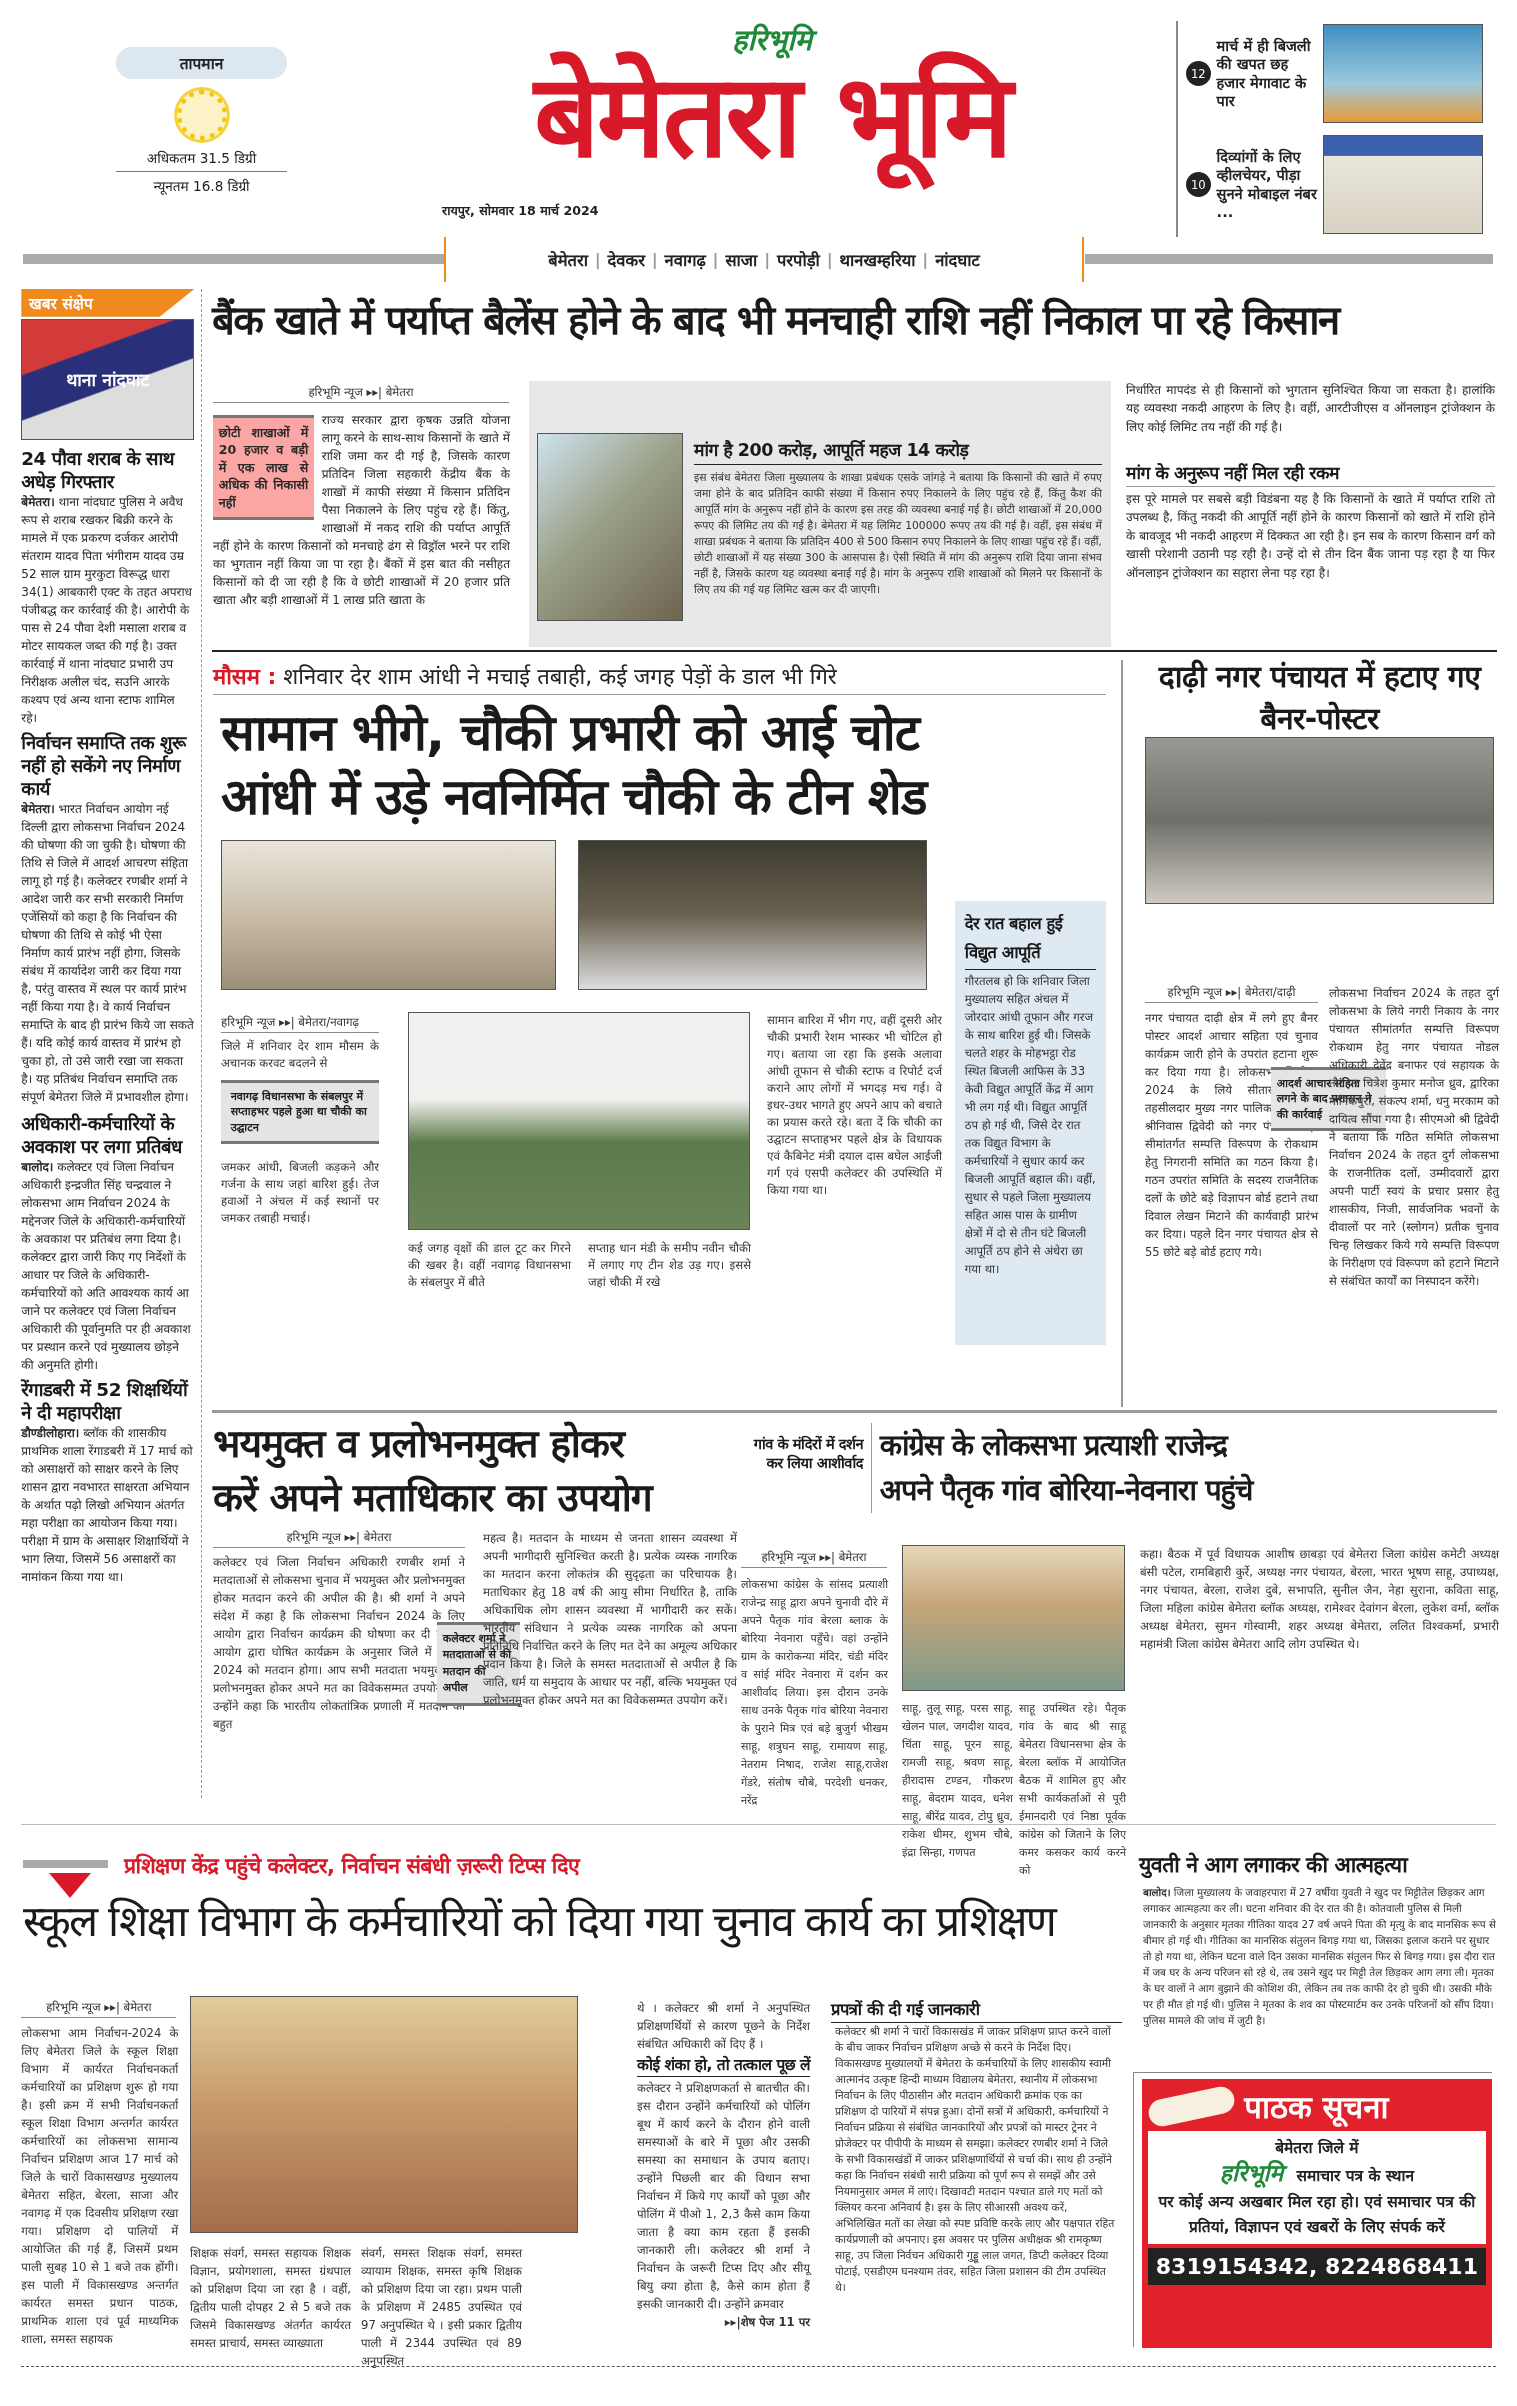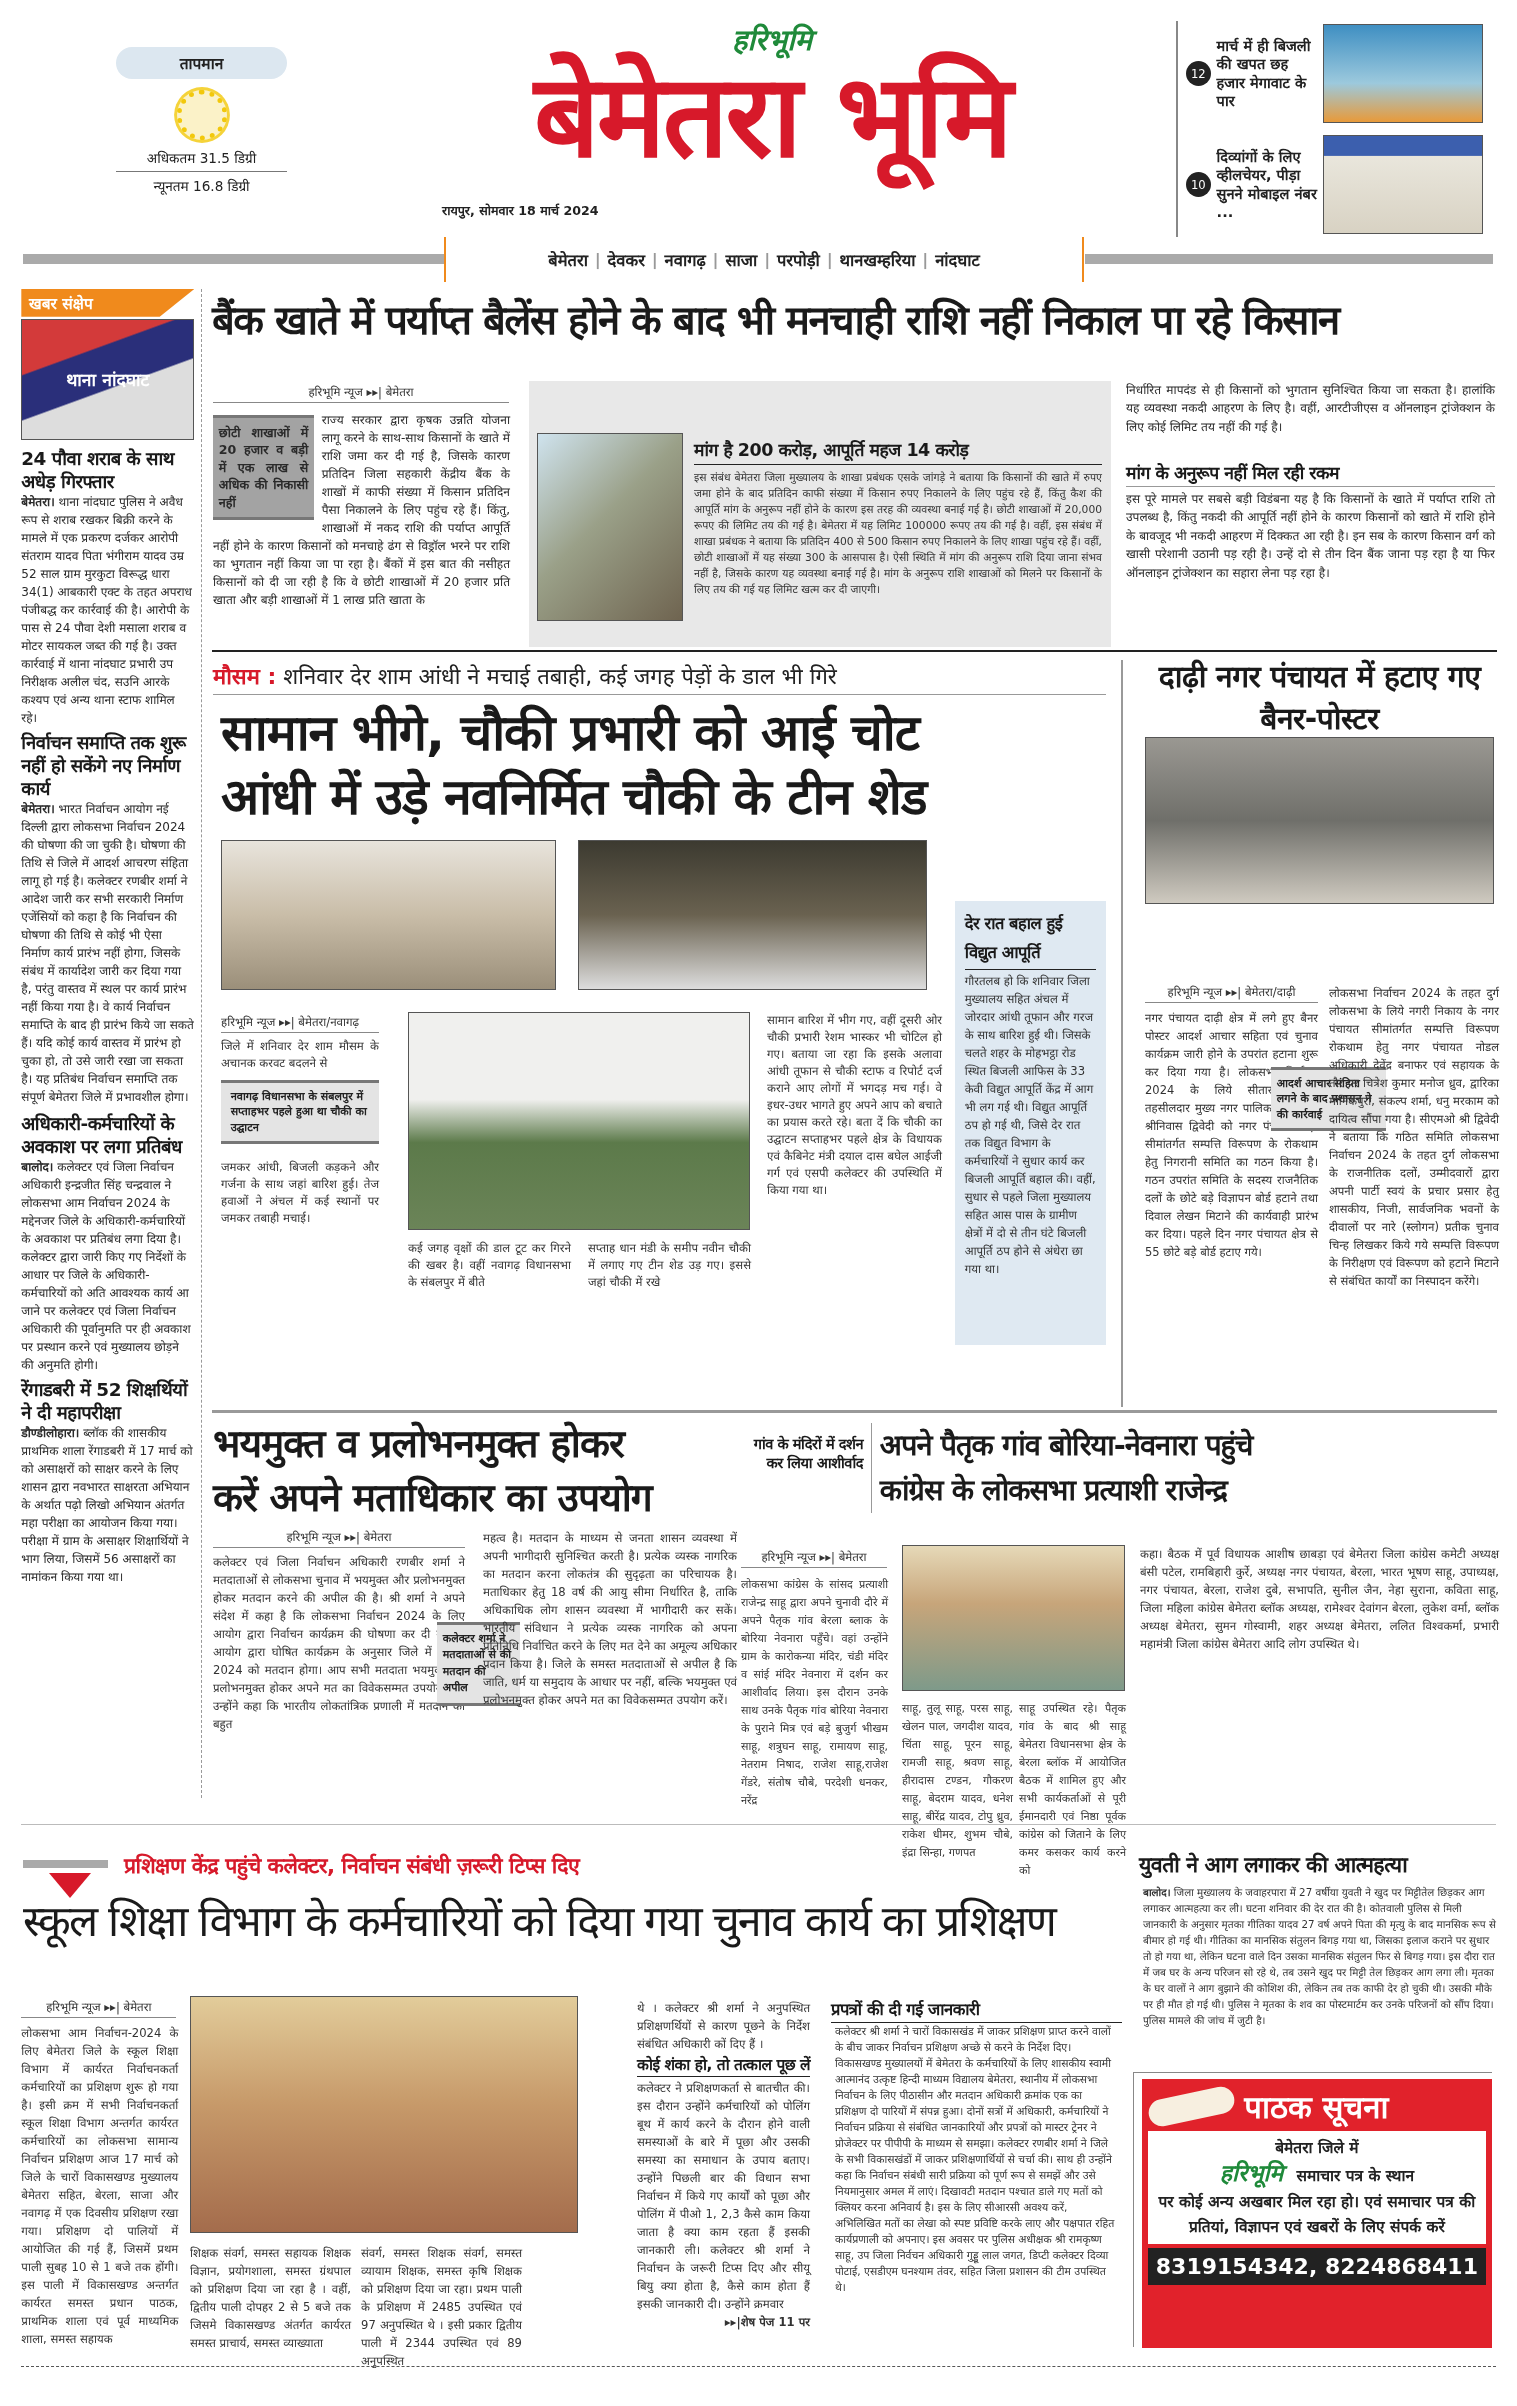--- a/index.html
+++ b/index.html
@@ -70,21 +70,21 @@
   <div class="hd" style="font-size:18.4px;line-height:23px;margin-top:5.8px">अधिकारी-कर्मचारियों के अवकाश पर लगा प्रतिबंध</div>
   <div class="txt" style="font-size:12px;line-height:18px;text-align:left"><b>बालोद।</b> <span>कलेक्टर एवं जिला निर्वाचन अधिकारी इन्द्रजीत सिंह चन्द्रवाल ने लोकसभा आम निर्वाचन 2024 के मद्देनजर जिले के अधिकारी-कर्मचारियों के अवकाश पर प्रतिबंध लगा दिया है। कलेक्टर द्वारा जारी किए गए निर्देशों के आधार पर जिले के अधिकारी-कर्मचारियों को अति आवश्यक कार्य आ जाने पर कलेक्टर एवं जिला निर्वाचन अधिकारी की पूर्वानुमति पर ही अवकाश पर प्रस्थान करने एवं मुख्यालय छोड़ने की अनुमति होगी।</span></div>
   <div class="hd" style="font-size:18.4px;line-height:23px;margin-top:3.9px">रेंगाडबरी में 52 शिक्षर्थियों ने दी महापरीक्षा</div>
   <div class="txt" style="font-size:12px;line-height:18px;text-align:left"><b>डौण्डीलोहारा।</b> <span>ब्लॉक की शासकीय प्राथमिक शाला रेंगाडबरी में 17 मार्च को को असाक्षरों को साक्षर करने के लिए शासन द्वारा नवभारत साक्षरता अभियान के अर्थात पढ़ो लिखो अभियान अंतर्गत महा परीक्षा का आयोजन किया गया। परीक्षा में ग्राम के असाक्षर शिक्षार्थियों ने भाग लिया, जिसमें 56 असाक्षरों का नामांकन किया गया था।</span></div>
 </div>
 <div class="vsep" style="left:201px;top:289px;height:1509px"></div>
 
 <div class="abs hd" style="left:212px;top:291px;width:1291px;font-size:40px;line-height:58px;white-space:nowrap;letter-spacing:-1.5px">बैंक खाते में पर्याप्त बैलेंस होने के बाद भी मनचाही राशि नहीं निकाल पा रहे किसान</div>
 <div class="abs byline" style="left:213px;top:384px;width:296px">हरिभूमि न्यूज ▸▸| बेमेतरा</div>
 <div class="abs txt" style="left:213px;top:411px;width:297px;font-size:12px;line-height:18px">
-  <div style="float:left;width:101px;margin:3.9px 7.8px 3.9px 0;background:#a3a3a3;border-top:3.9px solid #777;border-bottom:3.9px solid #777;padding:5.8px;font-size:12.6px;line-height:17.5px;font-weight:bold">छोटी शाखाओं में 20 हजार व बड़ी में एक लाख से अधिक की निकासी नहीं</div>
+  <div style="float:left;width:101px;margin:3.9px 7.8px 3.9px 0;background:#fca5a5;border-top:3.9px solid #777;border-bottom:3.9px solid #777;padding:5.8px;font-size:12.6px;line-height:17.5px;font-weight:bold">छोटी शाखाओं में 20 हजार व बड़ी में एक लाख से अधिक की निकासी नहीं</div>
   <span>राज्य सरकार द्वारा कृषक उन्नति योजना लागू करने के साथ-साथ किसानों के खाते में राशि जमा कर दी गई है, जिसके कारण प्रतिदिन जिला सहकारी केंद्रीय बैंक के शाखों में काफी संख्या में किसान प्रतिदिन पैसा निकालने के लिए पहुंच रहे हैं। किंतु, शाखाओं में नकद राशि की पर्याप्त आपूर्ति नहीं होने के कारण किसानों को मनचाहे ढंग से विड्रॉल भरने पर राशि का भुगतान नहीं किया जा पा रहा है। बैंकों में इस बात की नसीहत किसानों को दी जा रही है कि वे छोटी शाखाओं में 20 हजार प्रति खाता और बड़ी शाखाओं में 1 लाख प्रति खाता के</span>
 </div>
 <div class="abs" style="left:529px;top:381px;width:582px;height:266px;background:#e8e8e8">
   <div class="photo" style="position:absolute;left:7.8px;top:52px;width:146px;height:188px;background:linear-gradient(135deg,#cfe3ee,#9aa088 45%,#6f6450)"></div>
   <div class="hd" style="position:absolute;left:165px;top:56px;width:408px;font-size:17.5px;border-bottom:1px solid #222;padding-bottom:2.9px">मांग है 200 करोड़, आपूर्ति महज 14 करोड़</div>
   <div class="txt-s" style="position:absolute;left:165px;top:89px;width:408px;font-size:10.7px;line-height:16px">इस संबंध बेमेतरा जिला मुख्यालय के शाखा प्रबंधक एसके जांगड़े ने बताया कि किसानों की खाते में रुपए जमा होने के बाद प्रतिदिन काफी संख्या में किसान रुपए निकालने के लिए पहुंच रहे हैं, किंतु कैश की आपूर्ति मांग के अनुरूप नहीं होने के कारण इस तरह की व्यवस्था बनाई गई है। छोटी शाखाओं में 20,000 रूपए की लिमिट तय की गई है। बेमेतरा में यह लिमिट 100000 रूपए तय की गई है। वहीं, इस संबंध में शाखा प्रबंधक ने बताया कि प्रतिदिन 400 से 500 किसान रुपए निकालने के लिए शाखा पहुंच रहे हैं। वहीं, छोटी शाखाओं में यह संख्या 300 के आसपास है। ऐसी स्थिति में मांग की अनुरूप राशि दिया जाना संभव नहीं है, जिसके कारण यह व्यवस्था बनाई गई है। मांग के अनुरूप राशि शाखाओं को मिलने पर किसानों के लिए तय की गई यह लिमिट खत्म कर दी जाएगी।</div>
 </div>
 <div class="abs txt" style="left:1126px;top:381px;width:369px;font-size:12px;line-height:18.4px">निर्धारित मापदंड से ही किसानों को भुगतान सुनिश्चित किया जा सकता है। हालांकि यह व्यवस्था नकदी आहरण के लिए है। वहीं, आरटीजीएस व ऑनलाइन ट्रांजेक्शन के लिए कोई लिमिट तय नहीं की गई है।</div>
 <div class="abs hd" style="left:1126px;top:460px;width:369px;font-size:17.5px;border-bottom:1.9px solid #999;padding-bottom:1.9px">मांग के अनुरूप नहीं मिल रही रकम</div>
 <div class="abs txt" style="left:1126px;top:490px;width:369px;font-size:12px;line-height:18.4px">इस पूरे मामले पर सबसे बड़ी विडंबना यह है कि किसानों के खाते में पर्याप्त राशि तो उपलब्ध है, किंतु नकदी की आपूर्ति नहीं होने के कारण किसानों को खाते में राशि होने के बावजूद भी नकदी आहरण में दिक्कत आ रही है। इन सब के कारण किसान वर्ग को खासी परेशानी उठानी पड़ रही है। उन्हें दो से तीन दिन बैंक जाना पड़ रहा है या फिर ऑनलाइन ट्रांजेक्शन का सहारा लेना पड़ रहा है।</div>
@@ -127,22 +127,22 @@
   <div>भयमुक्त व प्रलोभनमुक्त होकर</div>
     <div>करें अपने मताधिकार का उपयोग</div>
 </div>
 <div class="abs byline" style="left:213px;top:1529px;width:252px">हरिभूमि न्यूज ▸▸| बेमेतरा</div>
 <div class="abs txt-s" style="left:213px;top:1553px;width:252px;font-size:11.6px;line-height:18px">कलेक्टर एवं जिला निर्वाचन अधिकारी रणबीर शर्मा ने मतदाताओं से लोकसभा चुनाव में भयमुक्त और प्रलोभनमुक्त होकर मतदान करने की अपील की है। श्री शर्मा ने अपने संदेश में कहा है कि लोकसभा निर्वाचन 2024 के लिए आयोग द्वारा निर्वाचन कार्यक्रम की घोषणा कर दी गई है। आयोग द्वारा घोषित कार्यक्रम के अनुसार जिले में 7 मई 2024 को मतदान होगा। आप सभी मतदाता भयमुक्त एवं प्रलोभनमुक्त होकर अपने मत का विवेकसम्मत उपयोग करें। उन्होंने कहा कि भारतीय लोकतांत्रिक प्रणाली में मतदान का बहुत</div>
 <div class="abs" style="left:437px;top:1622px;width:83px;background:#e4e4e4;border-top:3.9px solid #777;border-bottom:3.9px solid #777;padding:5.8px;font-size:11px;line-height:16.5px;font-weight:bold">कलेक्टर शर्मा ने मतदाताओं से की मतदान की अपील</div>
 <div class="abs txt-s" style="left:483px;top:1529px;width:254px;font-size:11.6px;line-height:18px">महत्व है। मतदान के माध्यम से जनता शासन व्यवस्था में अपनी भागीदारी सुनिश्चित करती है। प्रत्येक व्यस्क नागरिक का मतदान करना लोकतंत्र की सुदृढ़ता का परिचायक है। मताधिकार हेतु 18 वर्ष की आयु सीमा निर्धारित है, ताकि अधिकाधिक लोग शासन व्यवस्था में भागीदारी कर सकें। भारतीय संविधान ने प्रत्येक व्यस्क नागरिक को अपना प्रतिनिधि निर्वाचित करने के लिए मत देने का अमूल्य अधिकार प्रदान किया है। जिले के समस्त मतदाताओं से अपील है कि जाति, धर्म या समुदाय के आधार पर नहीं, बल्कि भयमुक्त एवं प्रलोभनमुक्त होकर अपने मत का विवेकसम्मत उपयोग करें।</div>
 
 <div class="abs hd" style="left:747px;top:1434px;width:116px;font-size:14.6px;line-height:19.4px;text-align:right;font-weight:bold">गांव के मंदिरों में दर्शन कर लिया आशीर्वाद</div>
 <div class="abs hd" style="left:871px;top:1423px;width:631px;font-size:29px;line-height:45px;letter-spacing:-1px;border-left:1px solid #999;padding-left:7.8px">
-  <div>अपने पैतृक गांव बोरिया-नेवनारा पहुंचे</div>
-    <div>कांग्रेस के लोकसभा प्रत्याशी राजेन्द्र</div>
+  <div>कांग्रेस के लोकसभा प्रत्याशी राजेन्द्र</div>
+    <div>अपने पैतृक गांव बोरिया-नेवनारा पहुंचे</div>
 </div>
 <div class="abs byline" style="left:741px;top:1549px;width:146px">हरिभूमि न्यूज ▸▸| बेमेतरा</div>
 <div class="abs txt-s" style="left:741px;top:1576px;width:147px;font-size:11px;line-height:18px">लोकसभा कांग्रेस के सांसद प्रत्याशी राजेन्द्र साहू द्वारा अपने चुनावी दौरे में अपने पैतृक गांव बेरला ब्लाक के बोरिया नेवनारा पहुँचे। वहां उन्होंने ग्राम के कारोकन्या मंदिर, चंडी मंदिर व सांई मंदिर नेवनारा में दर्शन कर आशीर्वाद लिया। इस दौरान उनके साथ उनके पैतृक गांव बोरिया नेवनारा के पुराने मित्र एवं बड़े बुजुर्ग भीखम साहू, शत्रुघन साहू, रामायण साहू, नेतराम निषाद, राजेश साहू,राजेश गेंडरे, संतोष चौबे, परदेशी धनकर, नरेंद्र</div>
 <div class="photo abs" style="left:902px;top:1545px;width:223px;height:146px;background:linear-gradient(180deg,#e6d9b8,#c7a57a 40%,#7e9a8a)"></div>
 <div class="abs txt-s" style="left:902px;top:1700px;width:111px;font-size:11px;line-height:18px">साहू, तुलू साहू, परस साहू, खेलन पाल, जगदीश यादव, चिंता साहू, पूरन साहू, रामजी साहू, श्रवण साहू, हीरादास टण्डन, गौकरण साहू, बेदराम यादव, धनेश साहू, बीरेंद्र यादव, टोपु ध्रुव, राकेश धीमर, शुभम चौबे, इंद्रा सिन्हा, गणपत</div>
 <div class="abs txt-s" style="left:1019px;top:1700px;width:107px;font-size:11px;line-height:18px">साहू उपस्थित रहे। पैतृक गांव के बाद श्री साहू बेमेतरा विधानसभा क्षेत्र के बेरला ब्लॉक में आयोजित बैठक में शामिल हुए और सभी कार्यकर्ताओं से पूरी ईमानदारी एवं निष्ठा पूर्वक कांग्रेस को जिताने के लिए कमर कसकर कार्य करने को</div>
 <div class="abs txt-s" style="left:1140px;top:1545px;width:359px;font-size:11.6px;line-height:18px">कहा। बैठक में पूर्व विधायक आशीष छाबड़ा एवं बेमेतरा जिला कांग्रेस कमेटी अध्यक्ष बंसी पटेल, रामबिहारी कुर्रे, अध्यक्ष नगर पंचायत, बेरला, भारत भूषण साहू, उपाध्यक्ष, नगर पंचायत, बेरला, राजेश दुबे, सभापति, सुनील जैन, नेहा सुराना, कविता साहू, जिला महिला कांग्रेस बेमेतरा ब्लॉक अध्यक्ष, रामेश्वर देवांगन बेरला, लुकेश वर्मा, ब्लॉक अध्यक्ष बेमेतरा, सुमन गोस्वामी, शहर अध्यक्ष बेमेतरा, ललित विश्वकर्मा, प्रभारी महामंत्री जिला कांग्रेस बेमेतरा आदि लोग उपस्थित थे।</div>
 
 <div class="hsep" style="left:21.3px;top:1824px;width:1475px;height:1px;background:#bbb"></div>
 

